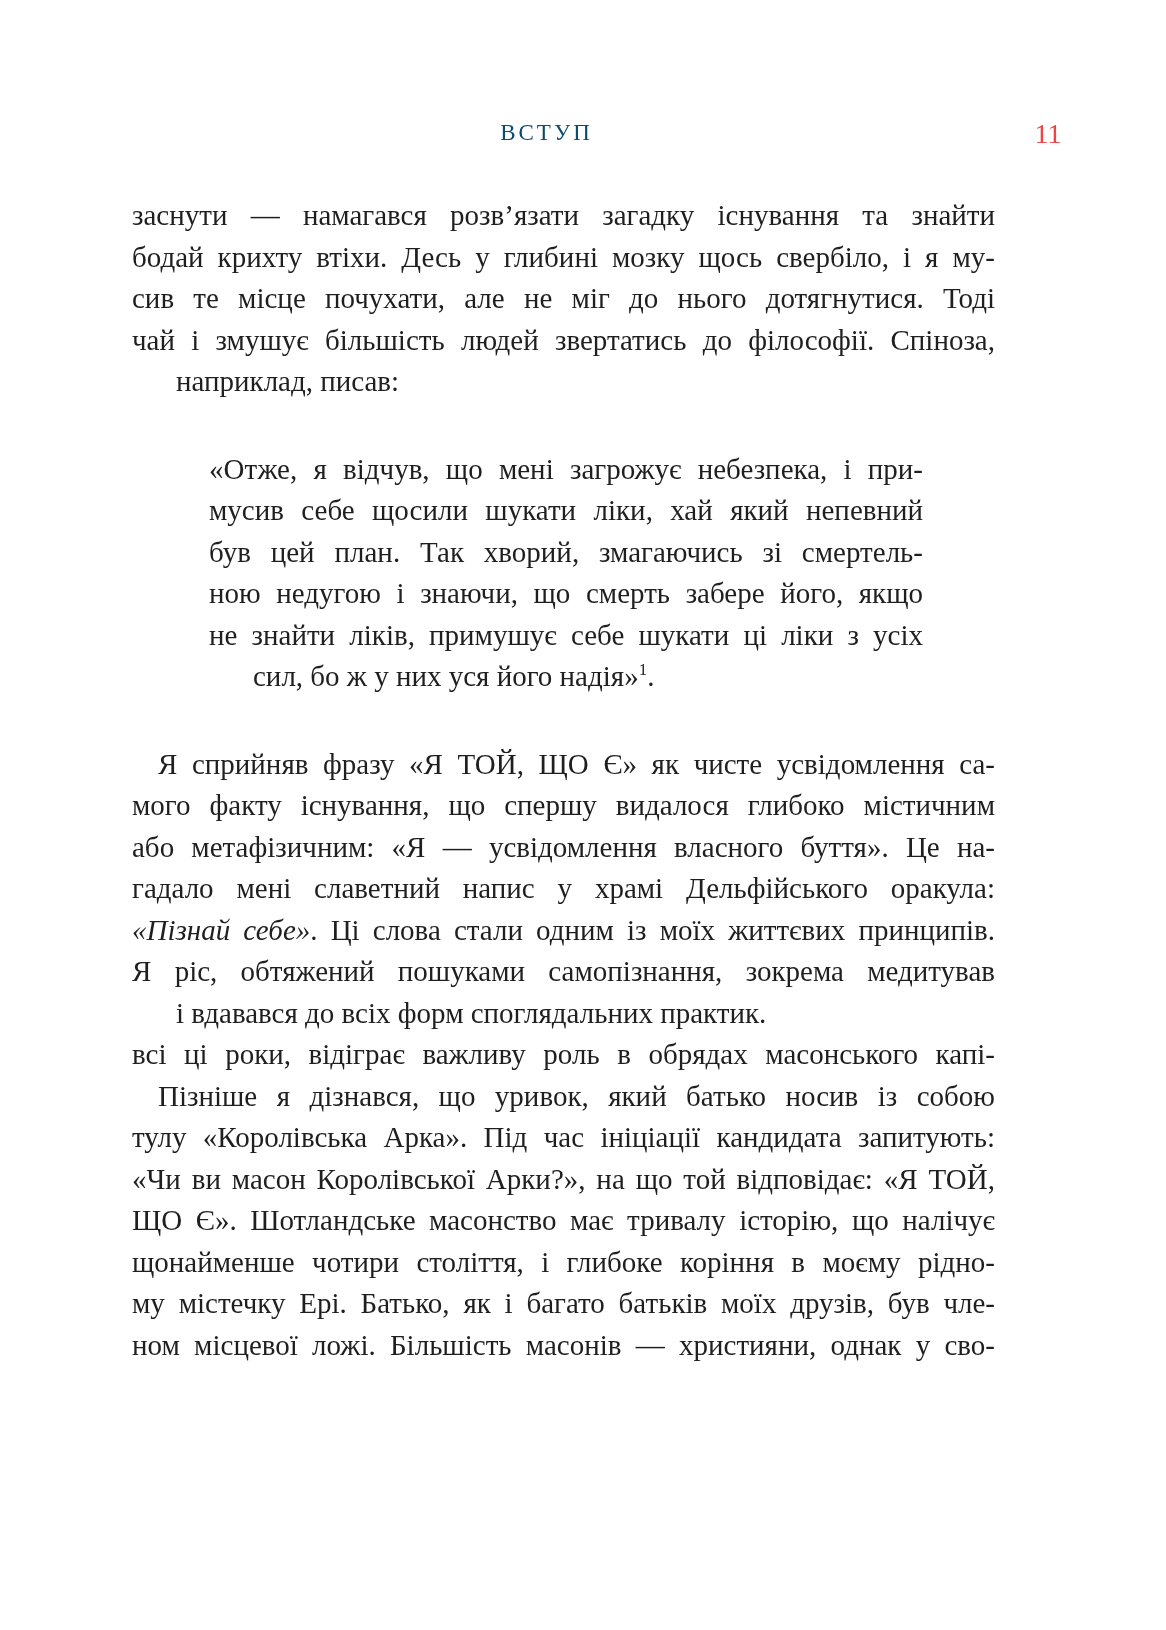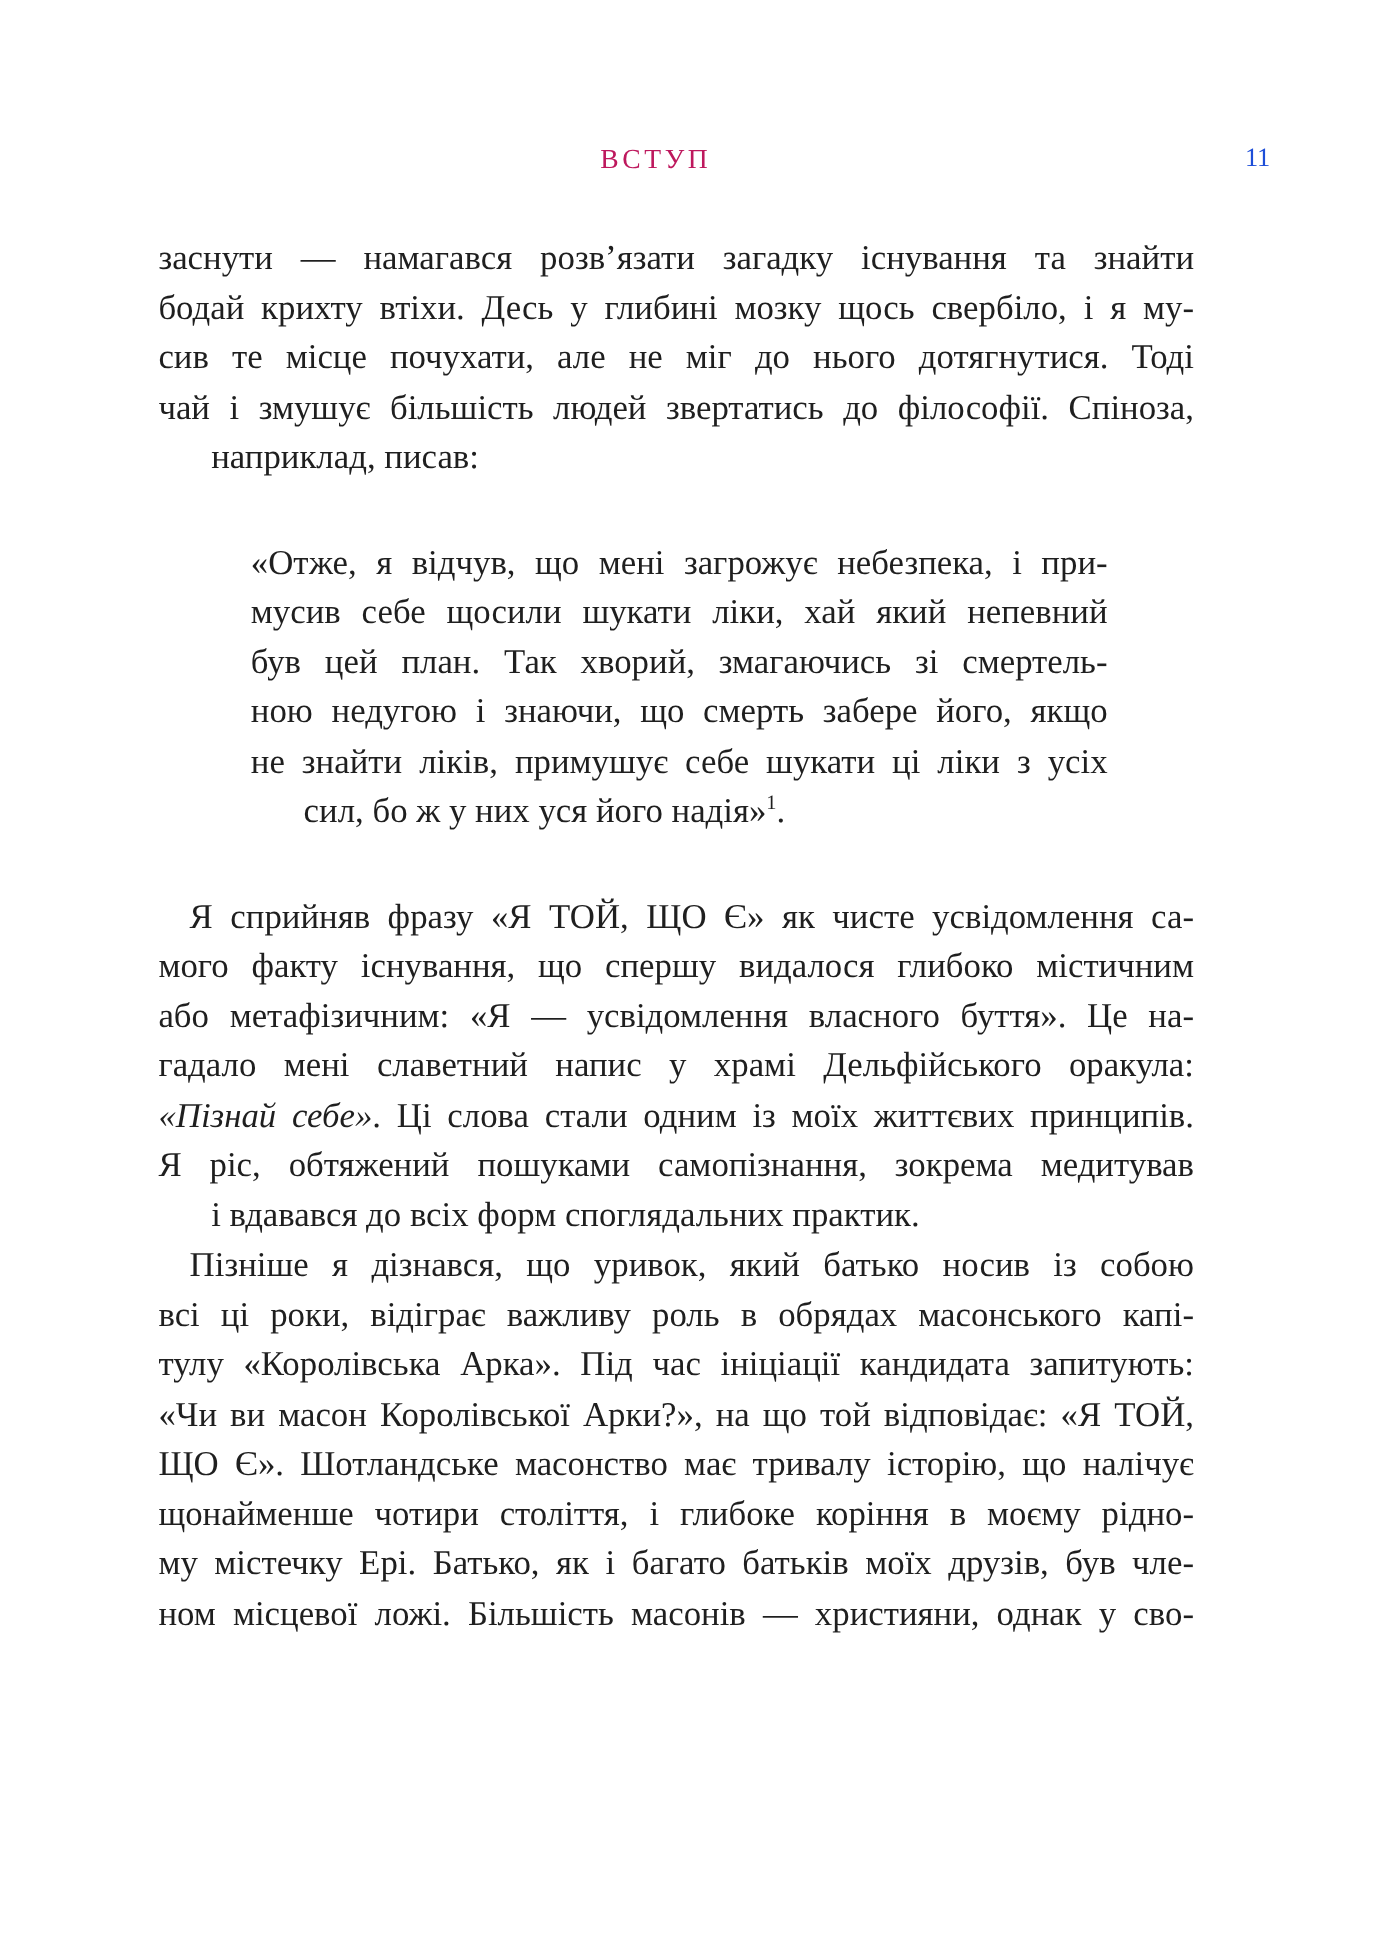--- a/index.html
+++ b/index.html
@@ -17,31 +17,31 @@
     color: #1f1f1f;
   }
   .running-head {
     position: absolute;
     top: 121px;
     left: 115px;
     width: 863px;
     text-align: center;
     font-size: 23px;
     letter-spacing: 3px;
-    color: #be185d;
+    color: #0c4a6e;
     line-height: 1;
   }
   .folio {
     position: absolute;
     top: 120px;
     left: 1026px;
     width: 44px;
     text-align: center;
-    font-size: 22px;
-    color: #1d4ed8;
+    font-size: 28px;
+    color: #ef4444;
     line-height: 1;
   }
   .text-block {
     position: absolute;
     top: 195px;
     left: 132px;
     width: 863px;
     font-size: 29px;
     line-height: 41.5px;
   }
@@ -98,22 +98,22 @@
       <div class="line fl-indent">Я сприйняв фразу «Я ТОЙ, ЩО Є» як чисте усвідомлення са-</div>
       <div class="line">мого факту існування, що спершу видалося глибоко містичним</div>
       <div class="line">або метафізичним: «Я — усвідомлення власного буття». Це на-</div>
       <div class="line">гадало мені славетний напис у храмі Дельфійського оракула:</div>
       <div class="line"><span class="ital">«Пізнай себе»</span><span>. Ці слова стали одним із моїх життєвих принципів.</span></div>
       <div class="line">Я ріс, обтяжений пошуками самопізнання, зокрема медитував</div>
       <div class="line eline">і вдавався до всіх форм споглядальних практик.</div>
     </div>
 
     <div class="para">
+      <div class="line">всі ці роки, відіграє важливу роль в обрядах масонського капі-</div>
       <div class="line fl-indent">Пізніше я дізнався, що уривок, який батько носив із собою</div>
-      <div class="line">всі ці роки, відіграє важливу роль в обрядах масонського капі-</div>
       <div class="line">тулу «Королівська Арка». Під час ініціації кандидата запитують:</div>
       <div class="line">«Чи ви масон Королівської Арки?», на що той відповідає: «Я ТОЙ,</div>
       <div class="line">ЩО Є». Шотландське масонство має тривалу історію, що налічує</div>
       <div class="line">щонайменше чотири століття, і глибоке коріння в моєму рідно-</div>
       <div class="line">му містечку Ері. Батько, як і багато батьків моїх друзів, був чле-</div>
       <div class="line">ном місцевої ложі. Більшість масонів — християни, однак у сво-</div>
     </div>
 
   </div>
 </div>

